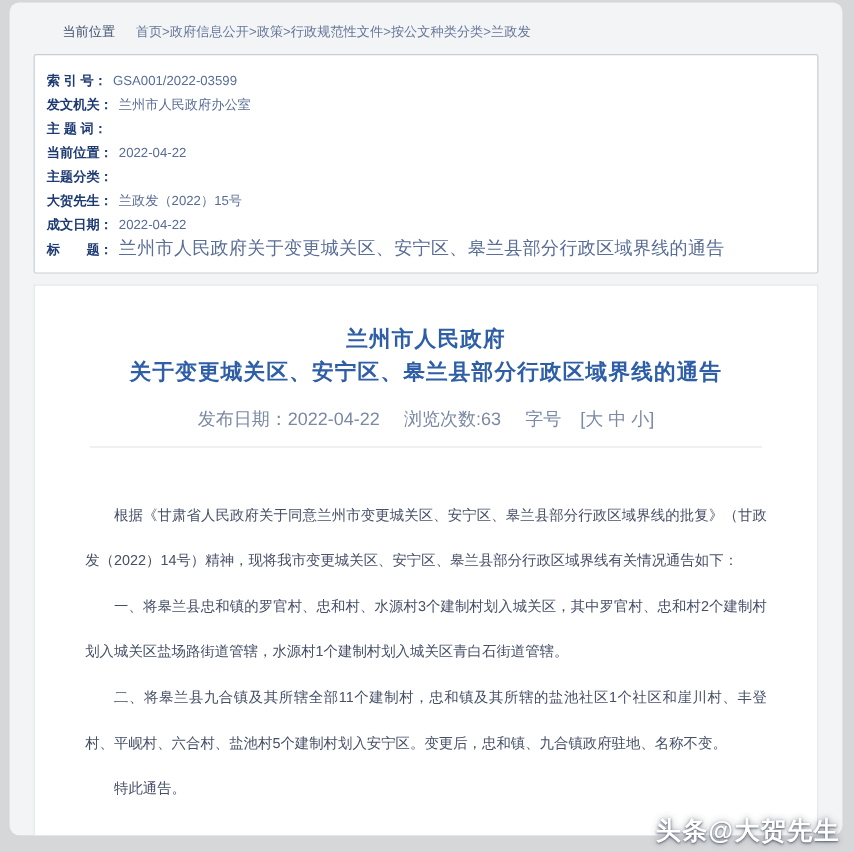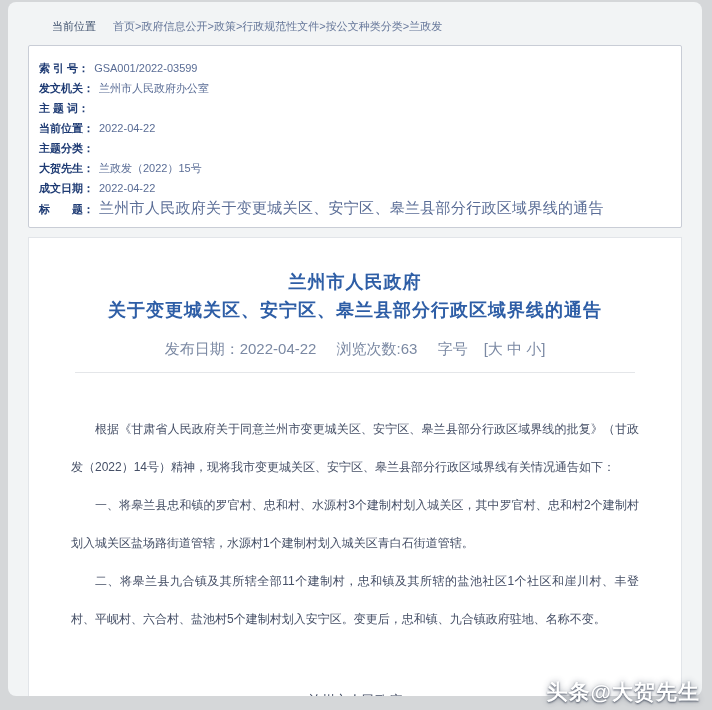--- a/index.html
+++ b/index.html
@@ -150,20 +150,21 @@
     <div class="doc-meta">
       <span>发布日期：2022-04-22</span>
       <span>浏览次数:63</span>
       <span>字号</span><span class="fontsize-switch">[大 中 小]</span>
     </div>
     <hr class="doc-hr">
     <div class="doc-body">
       <p>根据《甘肃省人民政府关于同意兰州市变更城关区、安宁区、皋兰县部分行政区域界线的批复》（甘政发（2022）14号）精神，现将我市变更城关区、安宁区、皋兰县部分行政区域界线有关情况通告如下：</p>
       <p>一、将皋兰县忠和镇的罗官村、忠和村、水源村3个建制村划入城关区，其中罗官村、忠和村2个建制村划入城关区盐场路街道管辖，水源村1个建制村划入城关区青白石街道管辖。</p>
       <p>二、将皋兰县九合镇及其所辖全部11个建制村，忠和镇及其所辖的盐池社区1个社区和崖川村、丰登村、平岘村、六合村、盐池村5个建制村划入安宁区。变更后，忠和镇、九合镇政府驻地、名称不变。</p>
+      <p>特此通告。</p>
     </div>
     <div class="doc-sign">
       <div>兰州市人民政府</div>
       <div>2022年4月22日</div>
     </div>
   </div>
 
 </div>
 
 <div class="watermark">头条@大贺先生</div>

